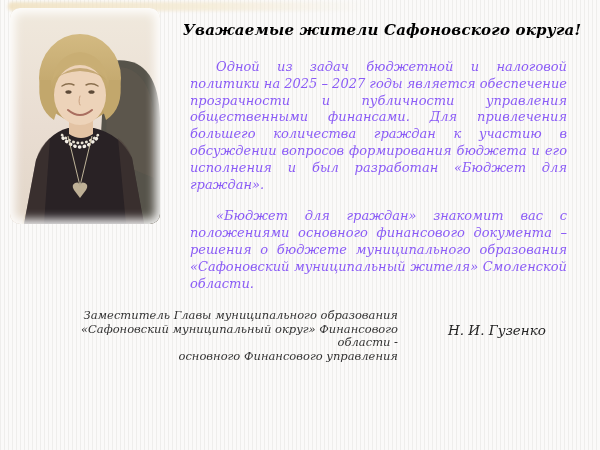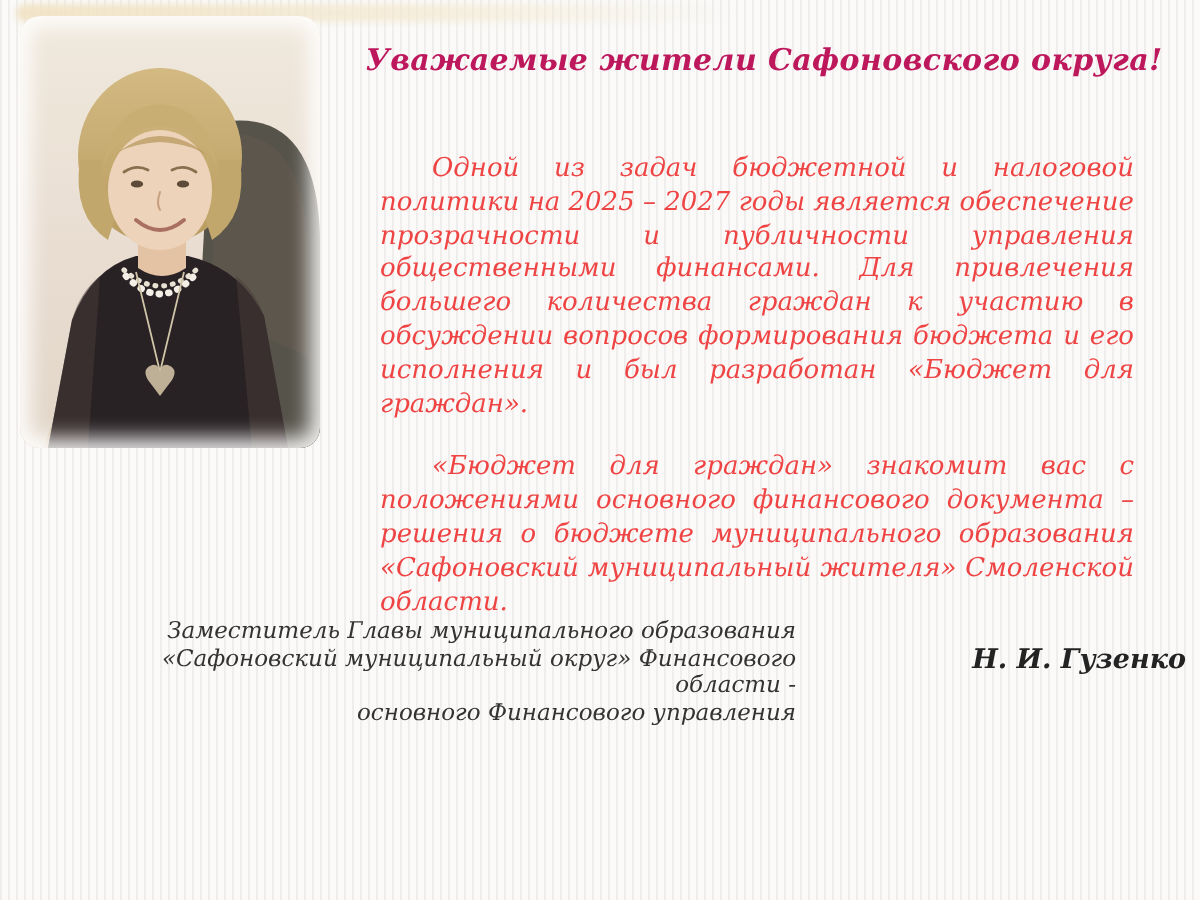--- a/index.html
+++ b/index.html
@@ -21,38 +21,38 @@
   }
   .photo svg{display:block;width:100%;height:100%;}
   .photo::after{
     content:"";position:absolute;inset:0;border-radius:10px;
     box-shadow:inset 0 0 10px 5px rgba(255,255,255,0.9);
     pointer-events:none;
   }
   .title{
     position:absolute;left:180px;top:20px;width:404px;margin:0;
     font-size:15px;line-height:20px;font-weight:bold;font-style:italic;
-    text-align:center;color:#be185d;letter-spacing:0.2px;
+    text-align:center;color:#000000;letter-spacing:0.2px;
   }
   .body-text{
     position:absolute;left:190px;top:59px;width:377px;
     font-size:13px;line-height:16.8px;font-style:italic;
-    color:#ef4444;text-align:justify;margin-top:18px;
+    color:#8b5cf6;text-align:justify;
   }
   .body-text p{margin:0;text-indent:26px;}
   .body-text p.gap{margin-bottom:15px;}
   .signature{
     position:absolute;left:38px;top:309px;width:360px;
     font-size:11.5px;line-height:13.5px;font-style:italic;color:#333;
     text-align:right;
   }
   .author-name{
     position:absolute;left:448px;top:322px;width:145px;
-    font-size:13.5px;font-weight:bold;font-style:italic;color:#232323;
-    text-align:right;
+    font-size:13.5px;font-weight:normal;font-style:italic;color:#232323;
+    text-align:left;
   }
 </style>
 </head>
 <body>
 
 <div class="slide">
 
   <div class="top-glow"></div>
 
   <figure class="photo">

